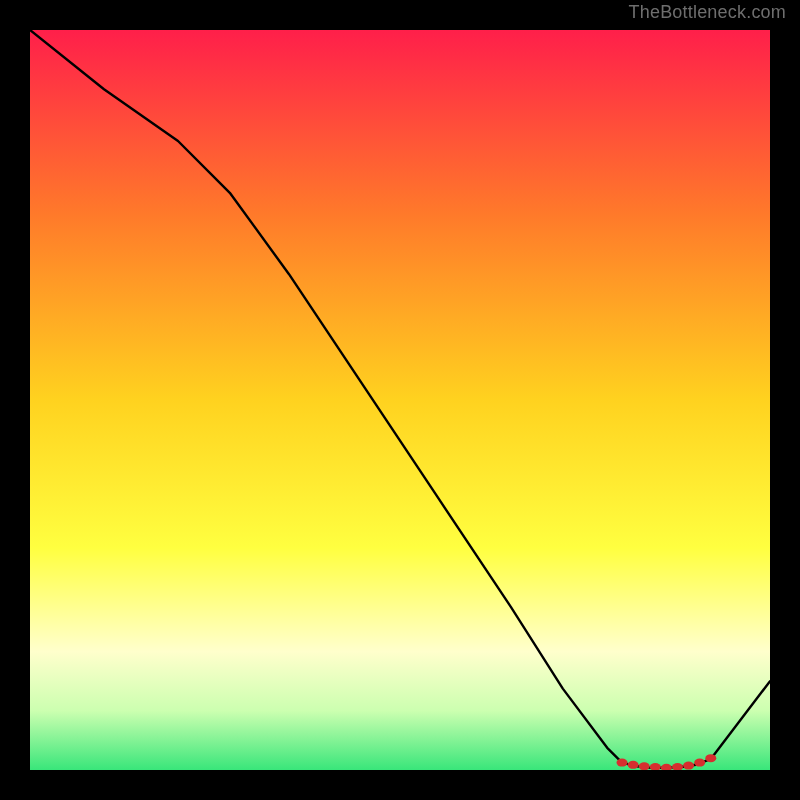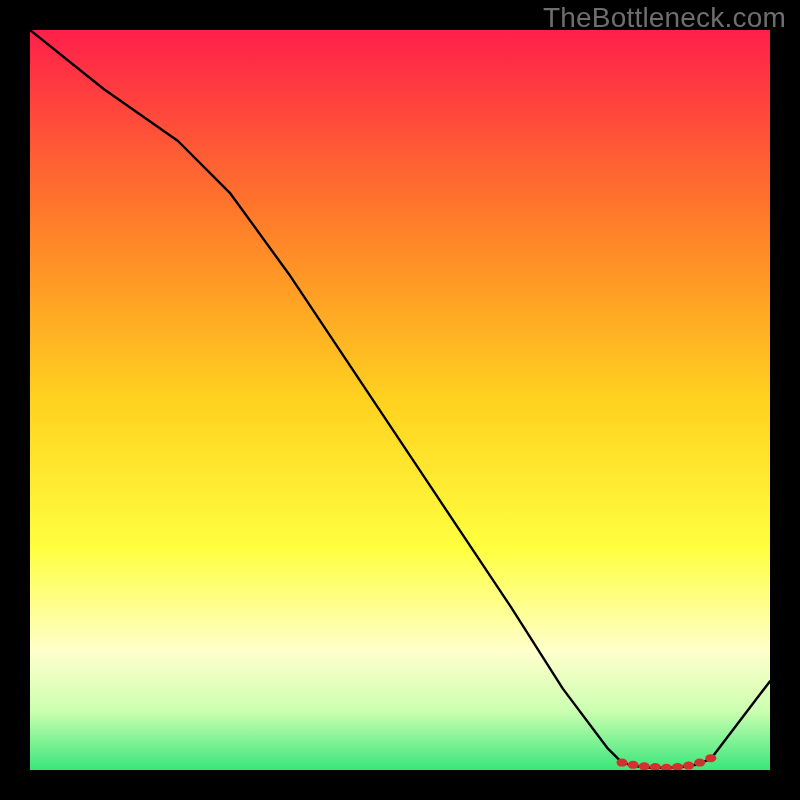--- a/index.html
+++ b/index.html
@@ -15,21 +15,21 @@
     position: relative;
     width: 800px;
     height: 800px;
     background: #000;
   }
   .watermark {
     position: absolute;
     top: 2px;
     right: 14px;
     color: #6e6e6e;
-    font-size: 28px;
+    font-size: 18px;
     font-weight: 400;
     letter-spacing: 0.2px;
     user-select: none;
   }
   .plot {
     position: absolute;
     left: 30px;
     top: 30px;
     width: 740px;
     height: 740px;

